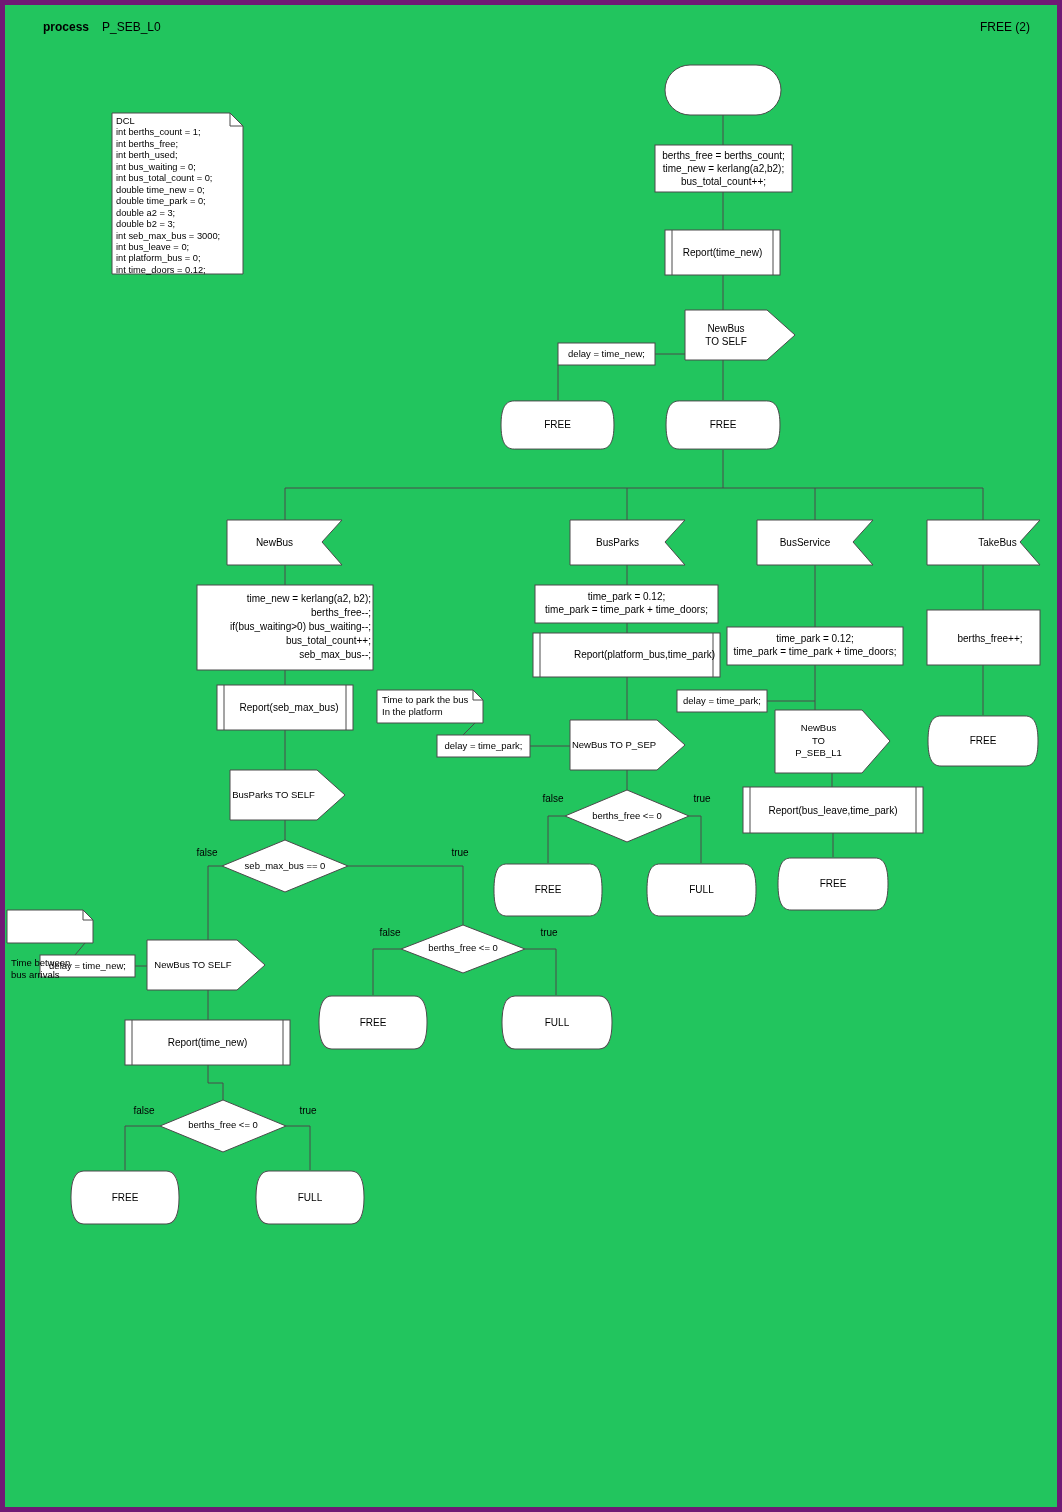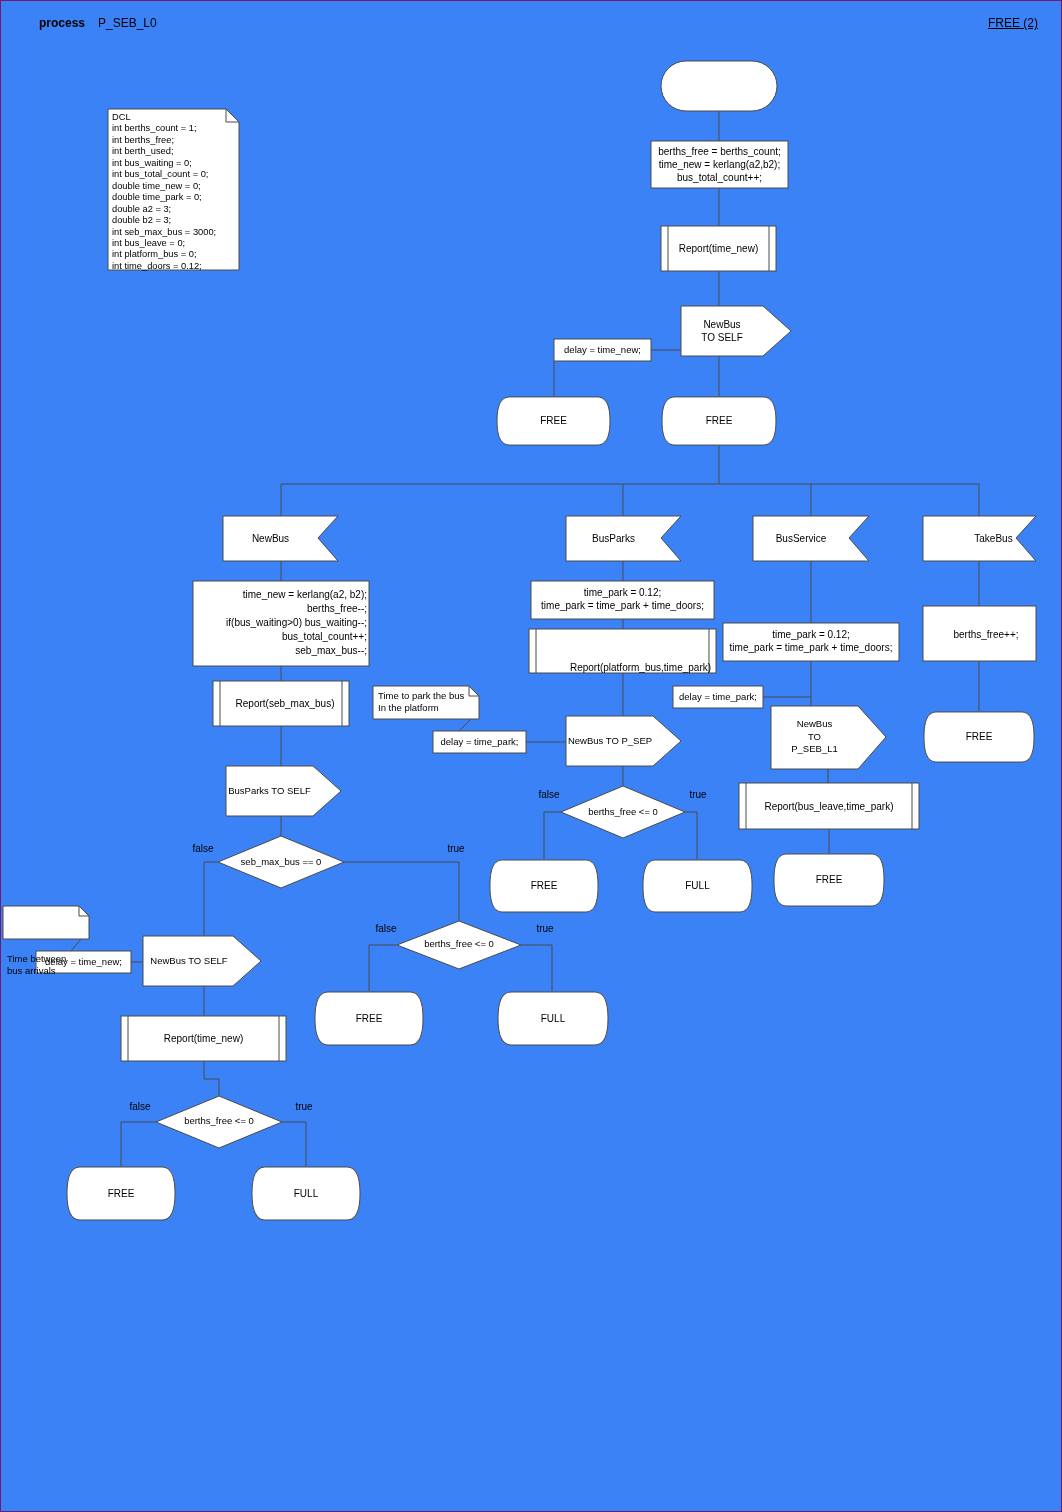--- a/index.html
+++ b/index.html
@@ -1,20 +1,20 @@
 <!DOCTYPE html>
 <html><head>
 <meta charset="utf-8">
 <style>
   html,body{margin:0;padding:0;background:#ffffff;}
   .page{
     position:relative;
     width:1062px;height:1512px;
-    background:#3b82f6;
-    border:1px solid #701a75;
+    background:#22c55e;
+    border:5px solid #701a75;
     box-sizing:border-box;
     font-family:"Liberation Sans", sans-serif;
     overflow:hidden;
   }
   svg.layer{position:absolute;left:0;top:0;}
   .lbl{
     position:absolute;
     font-size:10px;line-height:13px;
     color:#000;
     white-space:pre-line;
@@ -124,21 +124,21 @@
       </g>
       <use href="#sym-state" x="772" y="852" width="112" height="54"></use>
 
       <rect x="922" y="605" width="113" height="55"></rect>
       <use href="#sym-state" x="922" y="710" width="112" height="52"></use>
     </g>
   </svg>
 
   <div class="hdr" style="left:38px;top:15px;font-weight:bold;">process</div>
   <div class="hdr" style="left:97px;top:15px;">P_SEB_L0</div>
-  <div class="hdr" style="left:975px;top:15px;width:62px;text-align:right;text-decoration:underline;">FREE (2)</div>
+  <div class="hdr" style="left:975px;top:15px;width:62px;">FREE (2)</div>
 
   <div class="lbl small left" style="left:111px;top:111px;width:124px;font-size:9.3px;line-height:11.45px;">DCL
 int berths_count = 1;
 int berths_free;
 int berth_used;
 int bus_waiting = 0;
 int bus_total_count = 0;
 double time_new = 0;
 double time_park = 0;
 double a2 = 3;
@@ -184,21 +184,21 @@
   <div class="lbl" style="left:65px;top:1186px;width:110px;">FREE</div>
   <div class="lbl" style="left:250px;top:1186px;width:110px;">FULL</div>
   <div class="lbl small" style="left:396px;top:937px;width:124px;">berths_free &lt;= 0</div>
   <div class="lbl" style="left:368px;top:921px;width:34px;">false</div>
   <div class="lbl" style="left:527px;top:921px;width:34px;">true</div>
   <div class="lbl" style="left:313px;top:1011px;width:110px;">FREE</div>
   <div class="lbl" style="left:496px;top:1011px;width:112px;">FULL</div>
 
   <div class="lbl" style="left:532px;top:585px;width:179px;">time_park = 0.12;
 time_park = time_park + time_doors;</div>
-  <div class="lbl" style="left:535px;top:643px;width:209px;margin-top:17px;">Report(platform_bus,time_park)</div>
+  <div class="lbl" style="left:535px;top:643px;width:209px;">Report(platform_bus,time_park)</div>
   <div class="lbl small left" style="left:377px;top:689px;width:98px;">Time to park the bus
 In the platform</div>
   <div class="lbl small" style="left:432px;top:735px;width:93px;">delay = time_park;</div>
   <div class="lbl small" style="left:563px;top:734px;width:92px;">NewBus TO P_SEP</div>
   <div class="lbl small" style="left:559px;top:805px;width:126px;">berths_free &lt;= 0</div>
   <div class="lbl" style="left:531px;top:787px;width:34px;">false</div>
   <div class="lbl" style="left:680px;top:787px;width:34px;">true</div>
   <div class="lbl" style="left:488px;top:878px;width:110px;">FREE</div>
   <div class="lbl" style="left:641px;top:878px;width:111px;">FULL</div>
 

